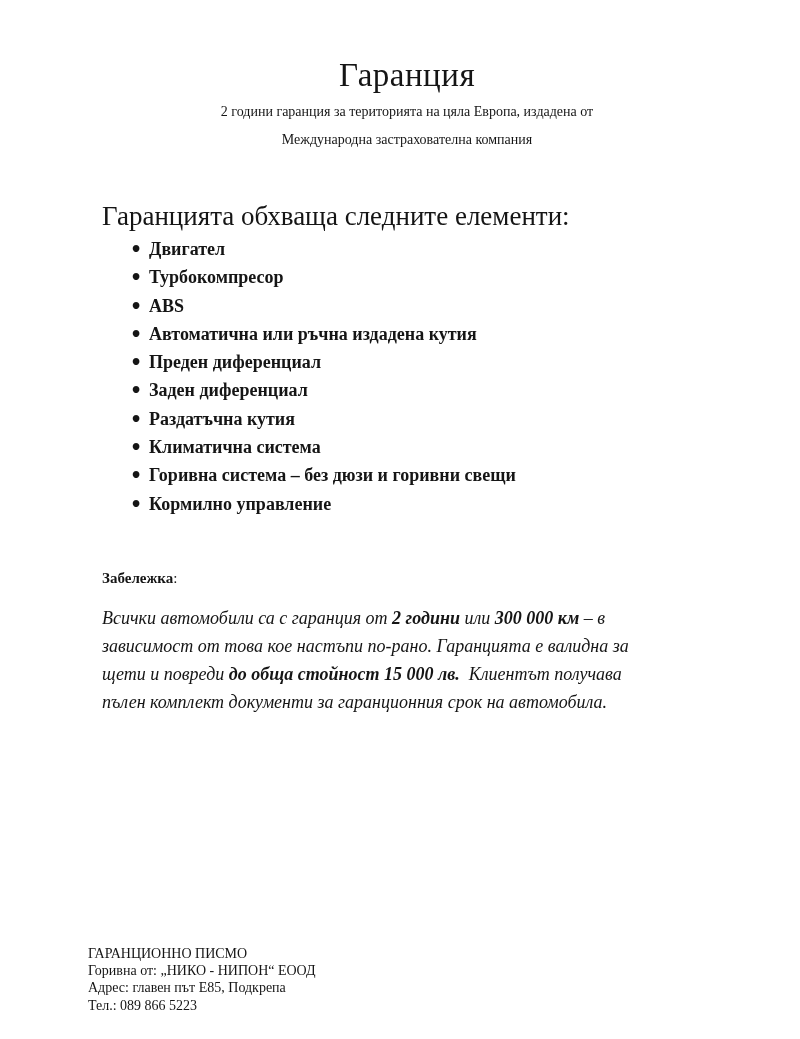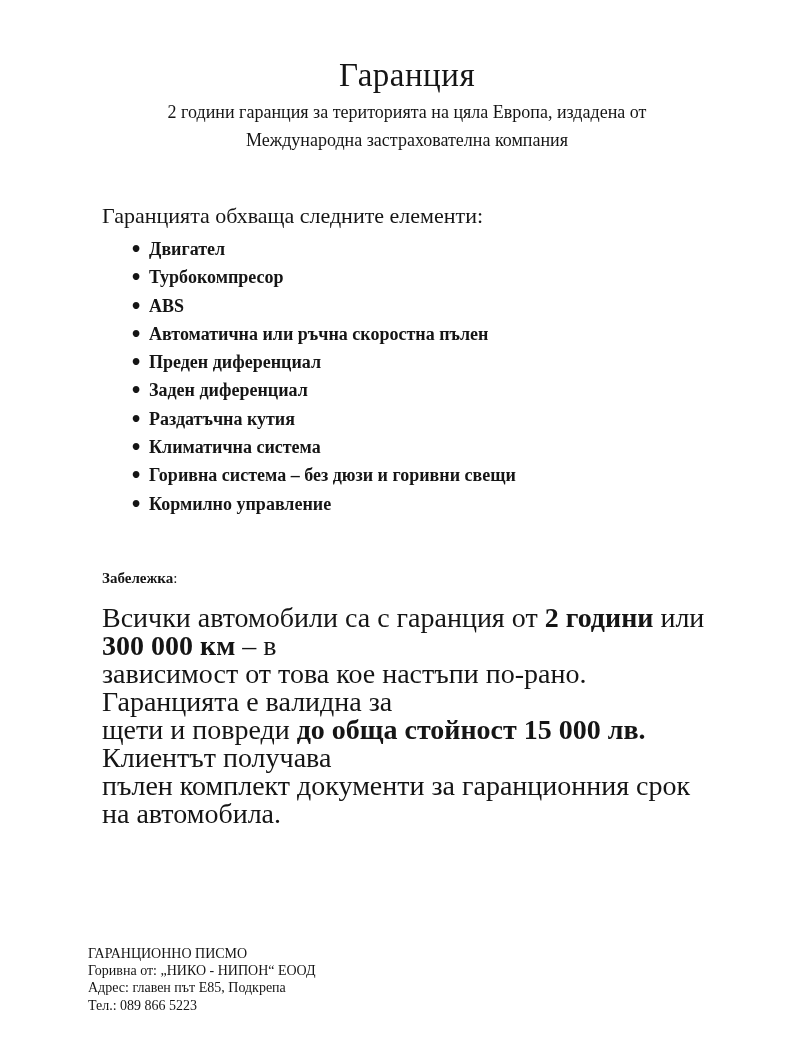--- a/index.html
+++ b/index.html
@@ -25,28 +25,28 @@
     margin-top: 40px;
     font-size: 33px;
     line-height: 40px;
     font-weight: 400;
     text-align: center;
     letter-spacing: 0.5px;
   }
 
   .doc-subtitle {
     margin-top: 3px;
-    font-size: 18px;
+    font-size: 14px;
     line-height: 28px;
     text-align: center;
   }
 
   .intro {
     margin-top: 48px;
-    font-size: 22px;
+    font-size: 27px;
     line-height: 28px;
   }
 
   .bullet-list { margin-top: 5px; }
 
   .bullet-item {
     position: relative;
     padding-left: 47px;
     font-size: 18px;
     line-height: 28.3px;
@@ -64,22 +64,23 @@
 
   .note-heading {
     margin-top: 46px;
     font-size: 15px;
     line-height: 28px;
   }
   .bold { font-weight: 700; }
 
   .note-para {
     margin-top: 12px;
-    font-size: 28px;
+    font-size: 18px;
     line-height: 28px;
+    font-style: italic;
   }
   .note-para .para-line span { white-space: pre-wrap; }
 
   .footer {
     position: absolute;
     left: 88px;
     top: 930px;
     font-size: 14px;
     line-height: 17.2px;
   }
@@ -96,21 +97,21 @@
         <div>2 години гаранция за територията на цяла Европа, издадена от</div>
         <div>Международна застрахователна компания</div>
       </div>
 
     <p class="intro">Гаранцията обхваща следните елементи:</p>
 
     <div class="bullet-list">
         <div class="bullet-item">Двигател</div>
         <div class="bullet-item">Турбокомпресор</div>
         <div class="bullet-item">ABS</div>
-        <div class="bullet-item">Автоматична или ръчна скоростна пълен</div>
+        <div class="bullet-item">Автоматична или ръчна издадена кутия</div>
         <div class="bullet-item">Преден диференциал</div>
         <div class="bullet-item">Заден диференциал</div>
         <div class="bullet-item">Раздатъчна кутия</div>
         <div class="bullet-item">Климатична система</div>
         <div class="bullet-item">Горивна система – без дюзи и горивни свещи</div>
         <div class="bullet-item">Кормилно управление</div>
       </div>
 
     <p class="note-heading"><span class="bold">Забележка</span><span>:</span></p>
 

